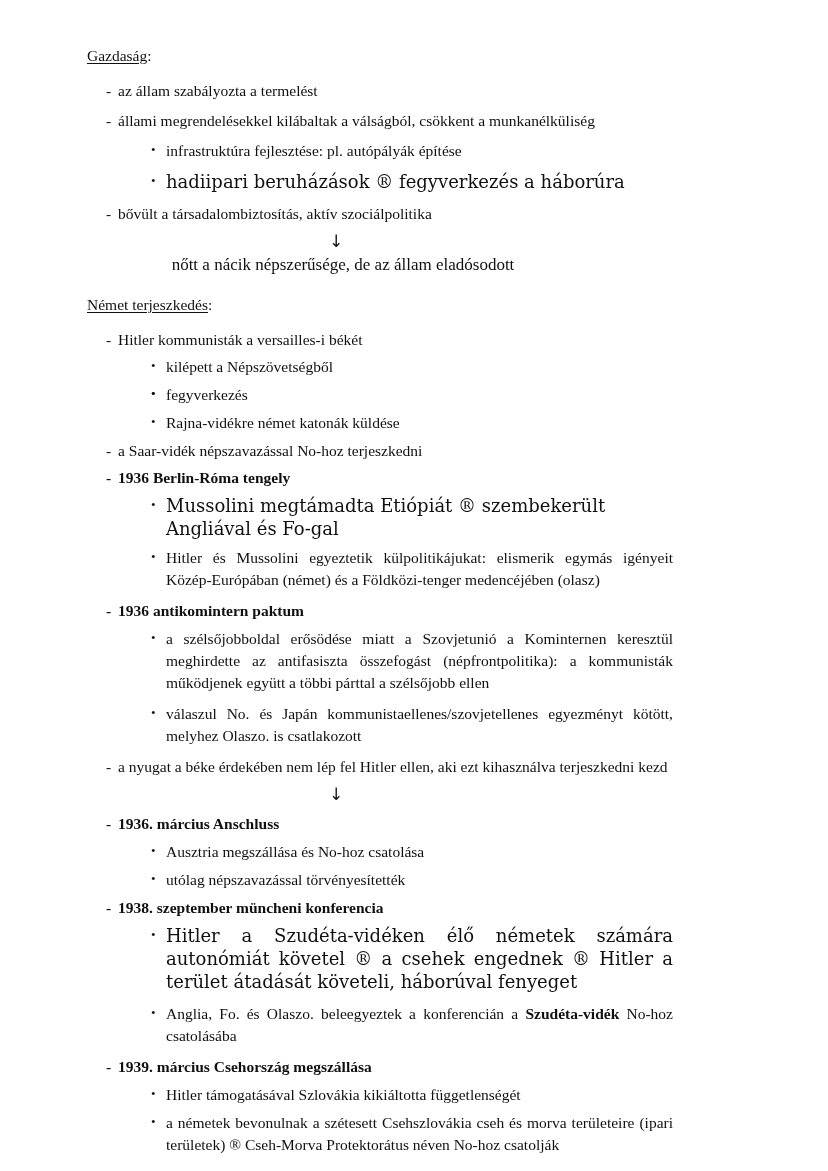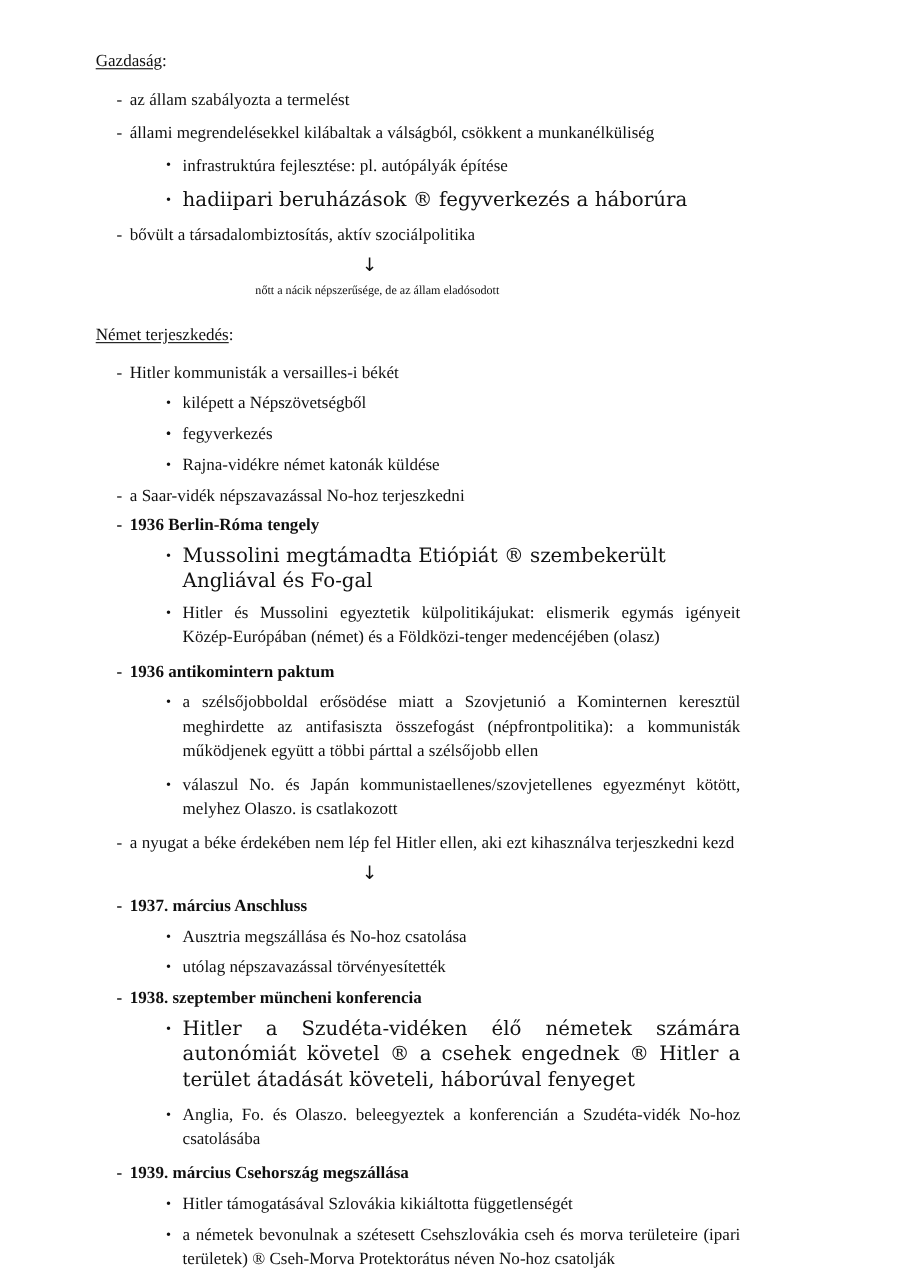--- a/index.html
+++ b/index.html
@@ -94,31 +94,31 @@
     margin: 2px 0 4px 0;
     padding-right: 88px;
   }
   .arrow-row .arrow {
     display: inline-block;
     font-family: "DejaVu Sans", sans-serif;
     font-size: 17px;
   }
   .center-line {
     text-align: center;
-    font-size: 11px;
+    font-size: 17px;
     line-height: 21px;
     margin: 0 0 10px 0;
     padding-right: 74px;
   }
   .arrow-row.standalone {
     margin: 6px 0 10px 0;
   }
   .gap-after { margin-bottom: 20px; }
 
-  b.inline-bold { font-weight: normal; }
+  b.inline-bold { font-weight: bold; }
   .reg {
     font-family: "DejaVu Serif", serif;
     font-size: 18px;
   }
 </style>
 </head>
 <body>
 
 <div class="page">
   <div class="content">
@@ -225,21 +225,21 @@
       <span class="marker">-</span>
       <span>a nyugat a béke érdekében nem lép fel Hitler ellen, aki ezt kihasználva terjeszkedni kezd</span>
     </p>
 
     <p class="arrow-row standalone">
       <span class="arrow">↓</span>
     </p>
 
     <p class="dash-item bold nojust">
       <span class="marker">-</span>
-      <span>1937. március Anschluss</span>
+      <span>1936. március Anschluss</span>
     </p>
 
     <p class="bullet-item nojust tight">
       <span class="marker">•</span>
       <span>Ausztria megszállása és No-hoz csatolása</span>
     </p>
 
     <p class="bullet-item nojust tight">
       <span class="marker">•</span>
       <span>utólag népszavazással törvényesítették</span>

